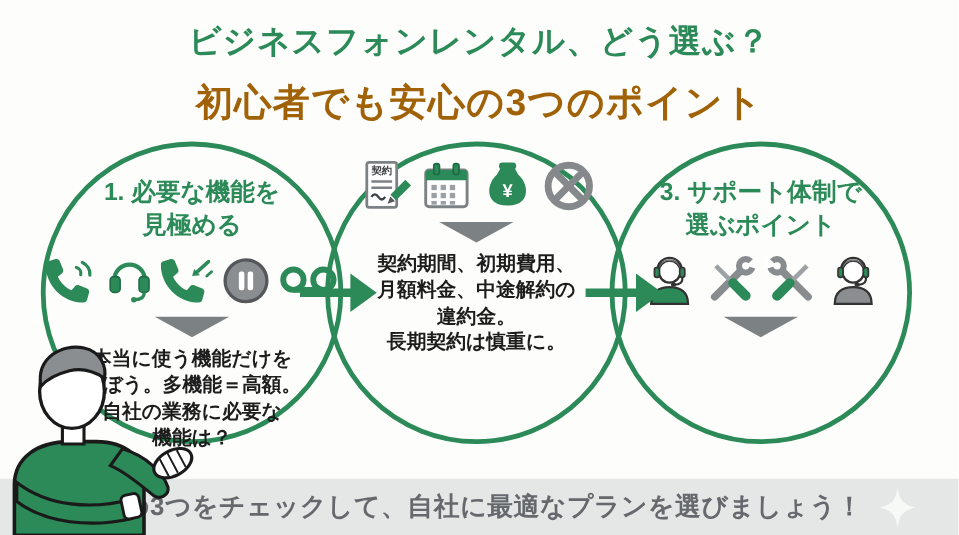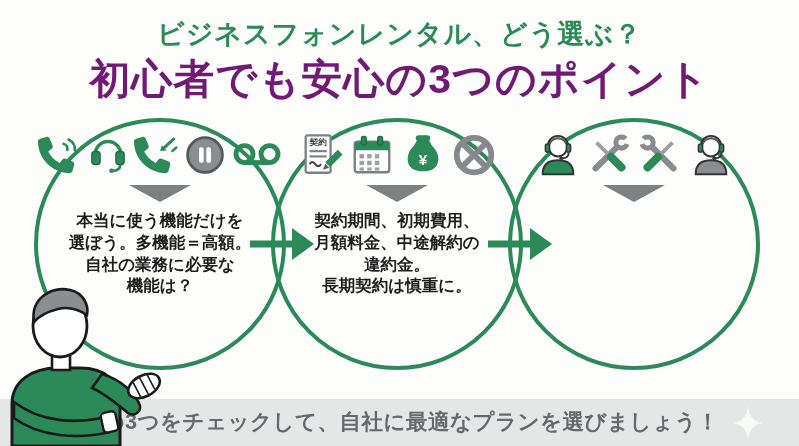--- a/index.html
+++ b/index.html
@@ -13,21 +13,21 @@
     background: #fdfdfc;
     overflow: hidden;
   }
 
   
   .title-block { position: absolute; top: 18px; left: 0; width: 100%; text-align: center; }
   .title-line1 {
     font-size: 27px; font-weight: bold; color: #2b8a57; letter-spacing: 1px; line-height: 1.2;
   }
   .title-line2 {
-    font-size: 41px; font-weight: bold; color: #701a75; letter-spacing: 1px; line-height: 1.25; margin-top: 4px;
+    font-size: 31px; font-weight: bold; color: #a16207; letter-spacing: 1px; line-height: 1.25; margin-top: 17px;
   }
 
   
   .circle {
     position: absolute; top: 118px; width: 252px; height: 252px;
     border: 4px solid #2b8a57; border-radius: 50%;
     background: transparent;
     text-align: center;
   }
   .circle-1 { left: 34px; }
@@ -80,20 +80,22 @@
 <body>
 
 <div class="canvas">
 
   <div class="title-block">
     <div class="title-line1">ビジネスフォンレンタル、どう選ぶ？</div>
     <div class="title-line2">初心者でも安心の3つのポイント</div>
   </div>
 
   <section class="circle circle-1">
+    <h3 class="circle-heading">1. 必要な機能を
+見極める</h3>
     <div class="icon-row">
 
       <span>
         <svg width="44" height="38" viewBox="0 0 620 512">
           <path fill="#2b8a57" d="M164.9 24.6c-7.7-18.6-28-28.5-47.4-23.2l-88 24C12.1 30.2 0 46 0 64c0 247.4 200.6 448 448 448 18 0 33.8-12.1 38.6-29.5l24-88c5.3-19.4-4.6-39.7-23.2-47.4l-96-40c-16.3-6.8-35.2-2.1-46.3 11.6L304.7 368C234.3 334.7 177.3 277.7 144 207.3L193.3 167c13.7-11.2 18.4-30 11.6-46.3l-40-96z"></path>
           <path fill="none" stroke="#2b8a57" stroke-width="38" stroke-linecap="round" d="M362 100 A70 70 0 0 1 412 184"></path>
           <path fill="none" stroke="#2b8a57" stroke-width="38" stroke-linecap="round" d="M432 40 A150 150 0 0 1 520 190"></path>
         </svg>
       </span>
 
@@ -193,20 +195,22 @@
       </span>
     </div>
     <div class="down-triangle"></div>
     <p class="circle-body">契約期間、初期費用、
 月額料金、中途解約の
 違約金。
 長期契約は慎重に。</p>
   </section>
 
   <section class="circle circle-3">
+    <h3 class="circle-heading">3. サポート体制で
+選ぶポイント</h3>
     <div class="icon-row">
 
       <span>
         <svg width="46" height="46" viewBox="0 0 48 48">
           <path d="M8 44 C8 33.5 15 29.5 24 29.5 C33 29.5 40 33.5 40 44 Z" fill="#2b8a57" stroke="#333" stroke-width="2"></path>
           <circle cx="24" cy="16" r="9.5" fill="#ffffff" stroke="#333" stroke-width="2"></circle>
           <path d="M14.5 16 a9.5 9.5 0 0 1 19 0 l0 -3 q-2.5 -7 -9.5 -7 q-7 0 -9.5 7 Z" fill="#8a8e91"></path>
           <path d="M13.5 14.5 a10.5 10.5 0 0 1 21 0" fill="none" stroke="#333" stroke-width="2"></path>
           <rect x="10.8" y="12.5" width="4.4" height="8.5" rx="2" fill="#2b8a57" stroke="#333" stroke-width="1.5"></rect>
           <rect x="32.8" y="12.5" width="4.4" height="8.5" rx="2" fill="#2b8a57" stroke="#333" stroke-width="1.5"></rect>

